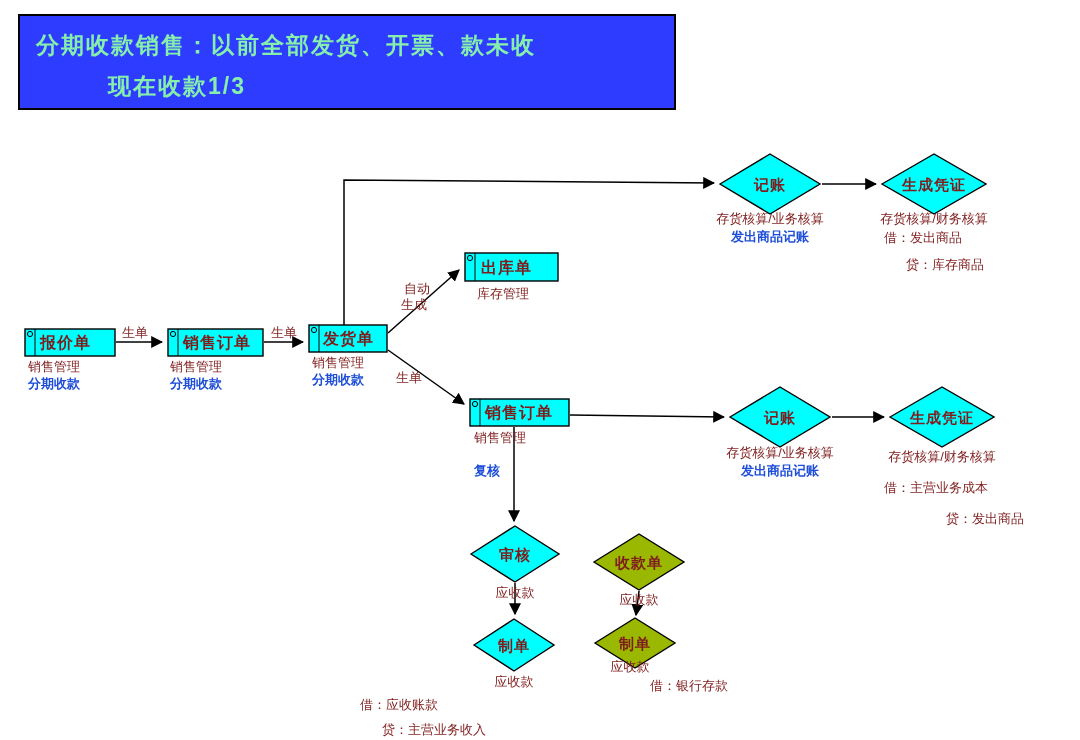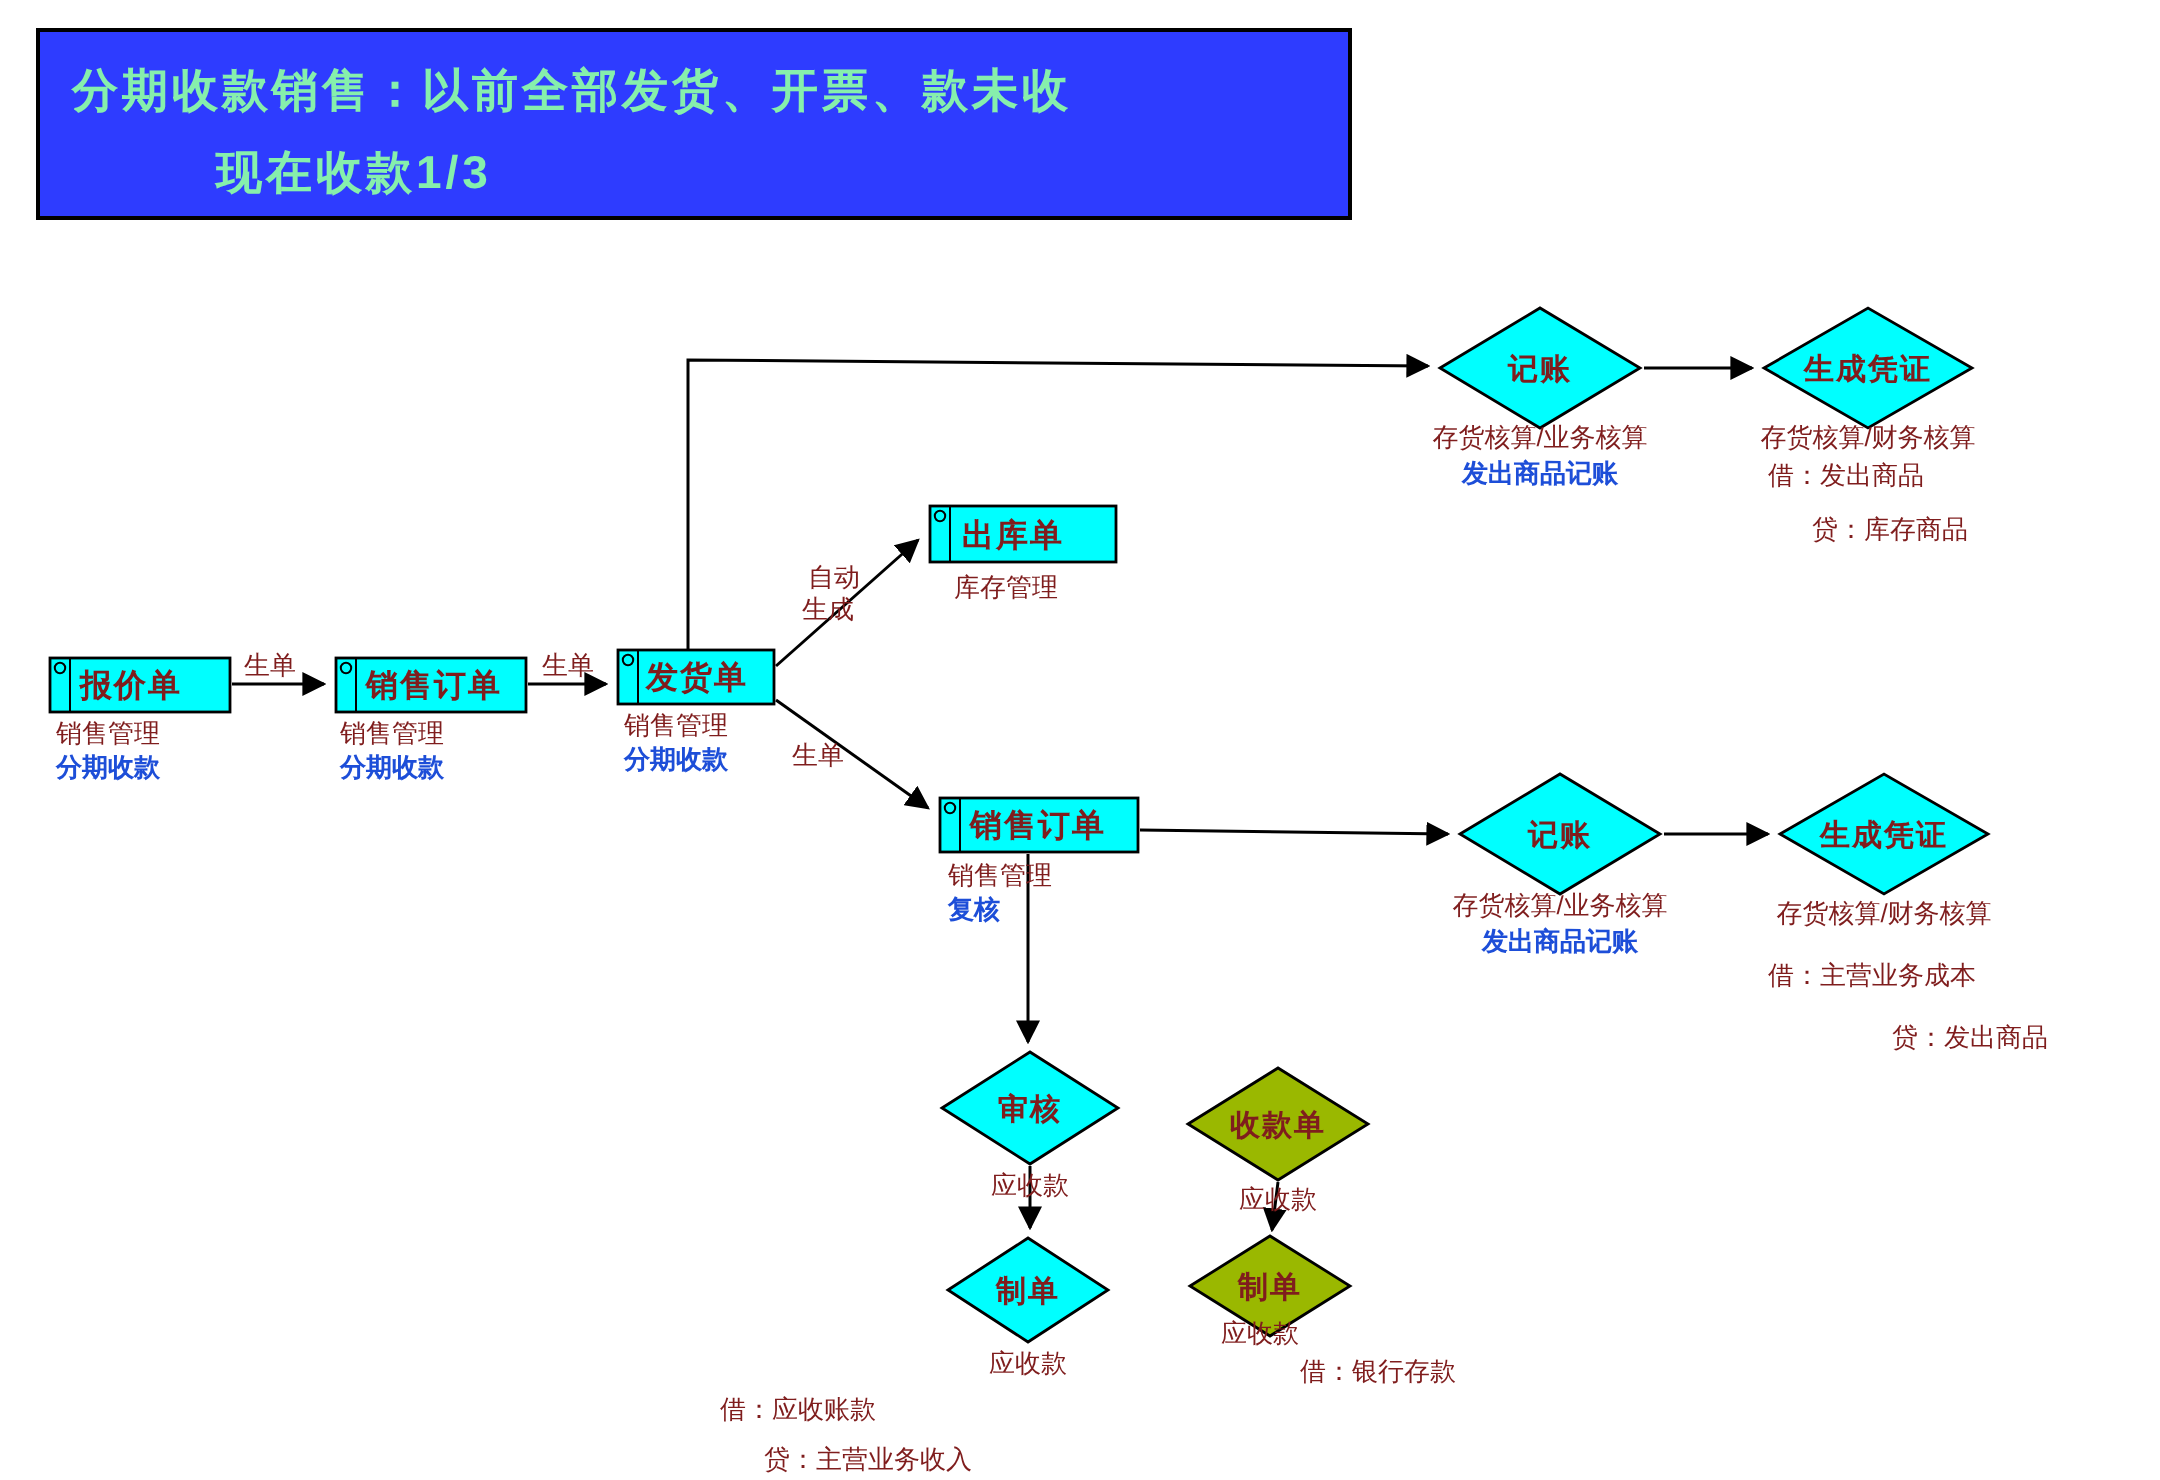--- a/index.html
+++ b/index.html
@@ -101,21 +101,21 @@
   <span class="abs dm" style="left:635px;top:644px;">制单</span>
 
   <span class="abs lbl" style="left:28px;top:359px;">销售管理</span>
   <span class="abs lbl red" style="left:28px;top:376px;">分期收款</span>
   <span class="abs lbl" style="left:170px;top:359px;">销售管理</span>
   <span class="abs lbl red" style="left:170px;top:376px;">分期收款</span>
   <span class="abs lbl" style="left:312px;top:355px;">销售管理</span>
   <span class="abs lbl red" style="left:312px;top:372px;">分期收款</span>
   <span class="abs lbl" style="left:477px;top:286px;">库存管理</span>
   <span class="abs lbl" style="left:474px;top:430px;">销售管理</span>
-  <span class="abs lbl red" style="left:474px;top:447px;">复核</span>
+  <span class="abs lbl red" style="left:474px;top:463px;">复核</span>
 
   <span class="abs lbl ctr" style="left:770px;top:211px;">存货核算/业务核算</span>
   <span class="abs lbl red ctr" style="left:770px;top:229px;">发出商品记账</span>
   <span class="abs lbl ctr" style="left:934px;top:211px;">存货核算/财务核算</span>
   <span class="abs lbl" style="left:884px;top:230px;">借：发出商品</span>
   <span class="abs lbl" style="left:906px;top:257px;">贷：库存商品</span>
 
   <span class="abs lbl ctr" style="left:780px;top:445px;">存货核算/业务核算</span>
   <span class="abs lbl red ctr" style="left:780px;top:463px;">发出商品记账</span>
   <span class="abs lbl ctr" style="left:942px;top:449px;">存货核算/财务核算</span>

